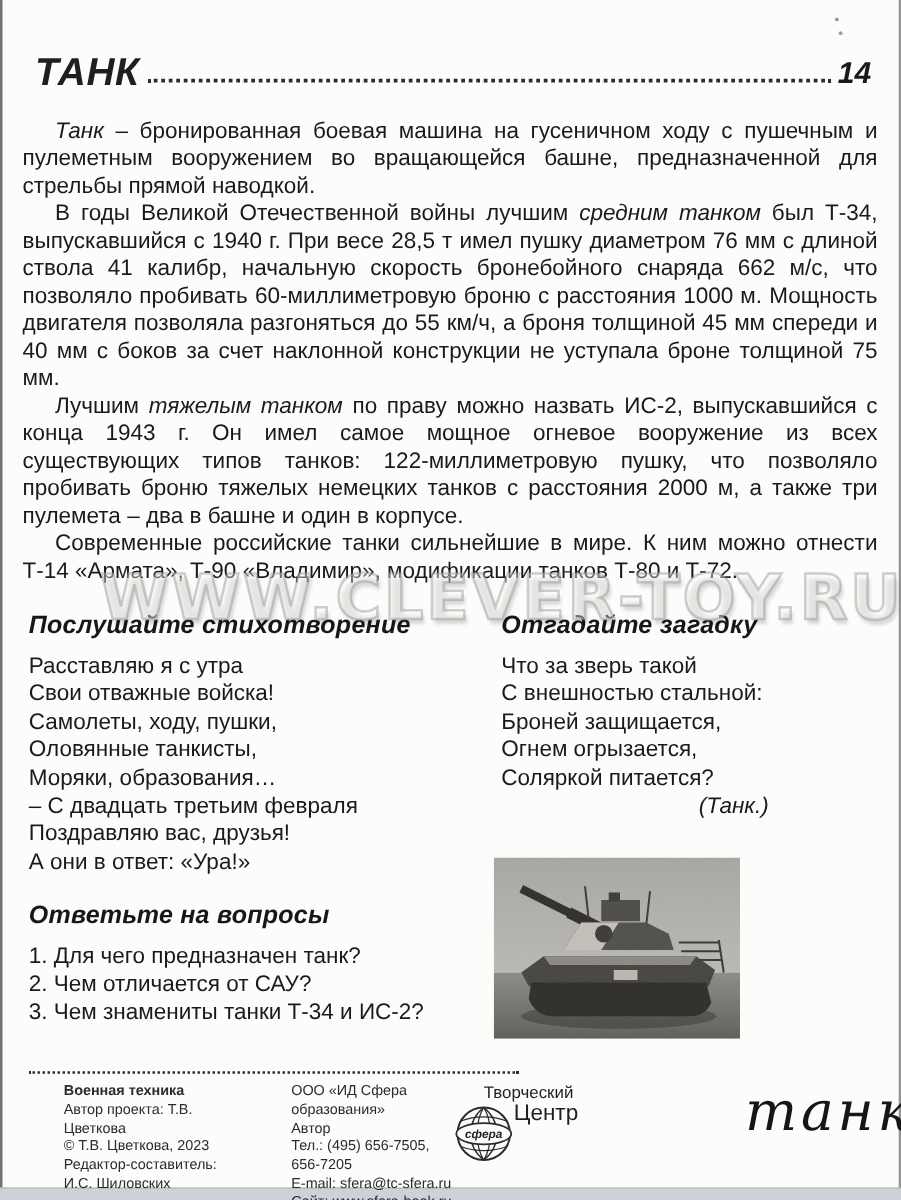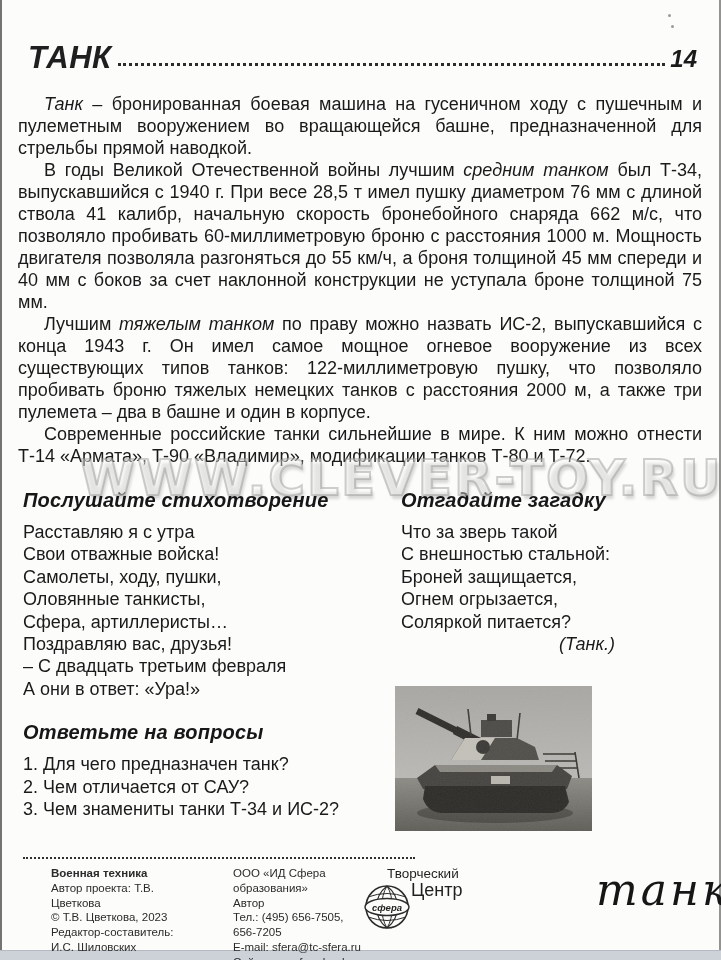--- a/index.html
+++ b/index.html
@@ -82,23 +82,23 @@
   </div>
 
   <div class="watermark">WWW.CLEVER-TOY.RU</div>
 
   <div class="poem-col">
     <div class="sec-heading">Послушайте стихотворение</div>
     <div class="pline">Расставляю я с утра</div>
     <div class="pline">Свои отважные войска!</div>
     <div class="pline">Самолеты, ходу, пушки,</div>
     <div class="pline">Оловянные танкисты,</div>
-    <div class="pline">Сфера, артиллеристы…</div>
+    <div class="pline">Моряки, образования…</div>
+    <div class="pline">– С двадцать третьим февраля</div>
     <div class="pline">Поздравляю вас, друзья!</div>
-    <div class="pline">– С двадцать третьим февраля</div>
     <div class="pline">А они в ответ: «Ура!»</div>
 
     <div class="sec-heading q-heading">Ответьте на вопросы</div>
     <div class="qline">1. Для чего предназначен танк?</div>
     <div class="qline">2. Чем отличается от САУ?</div>
     <div class="qline">3. Чем знамениты танки Т-34 и ИС-2?</div>
   </div>
 
   <div class="riddle-col">
     <div class="sec-heading">Отгадайте загадку</div>

